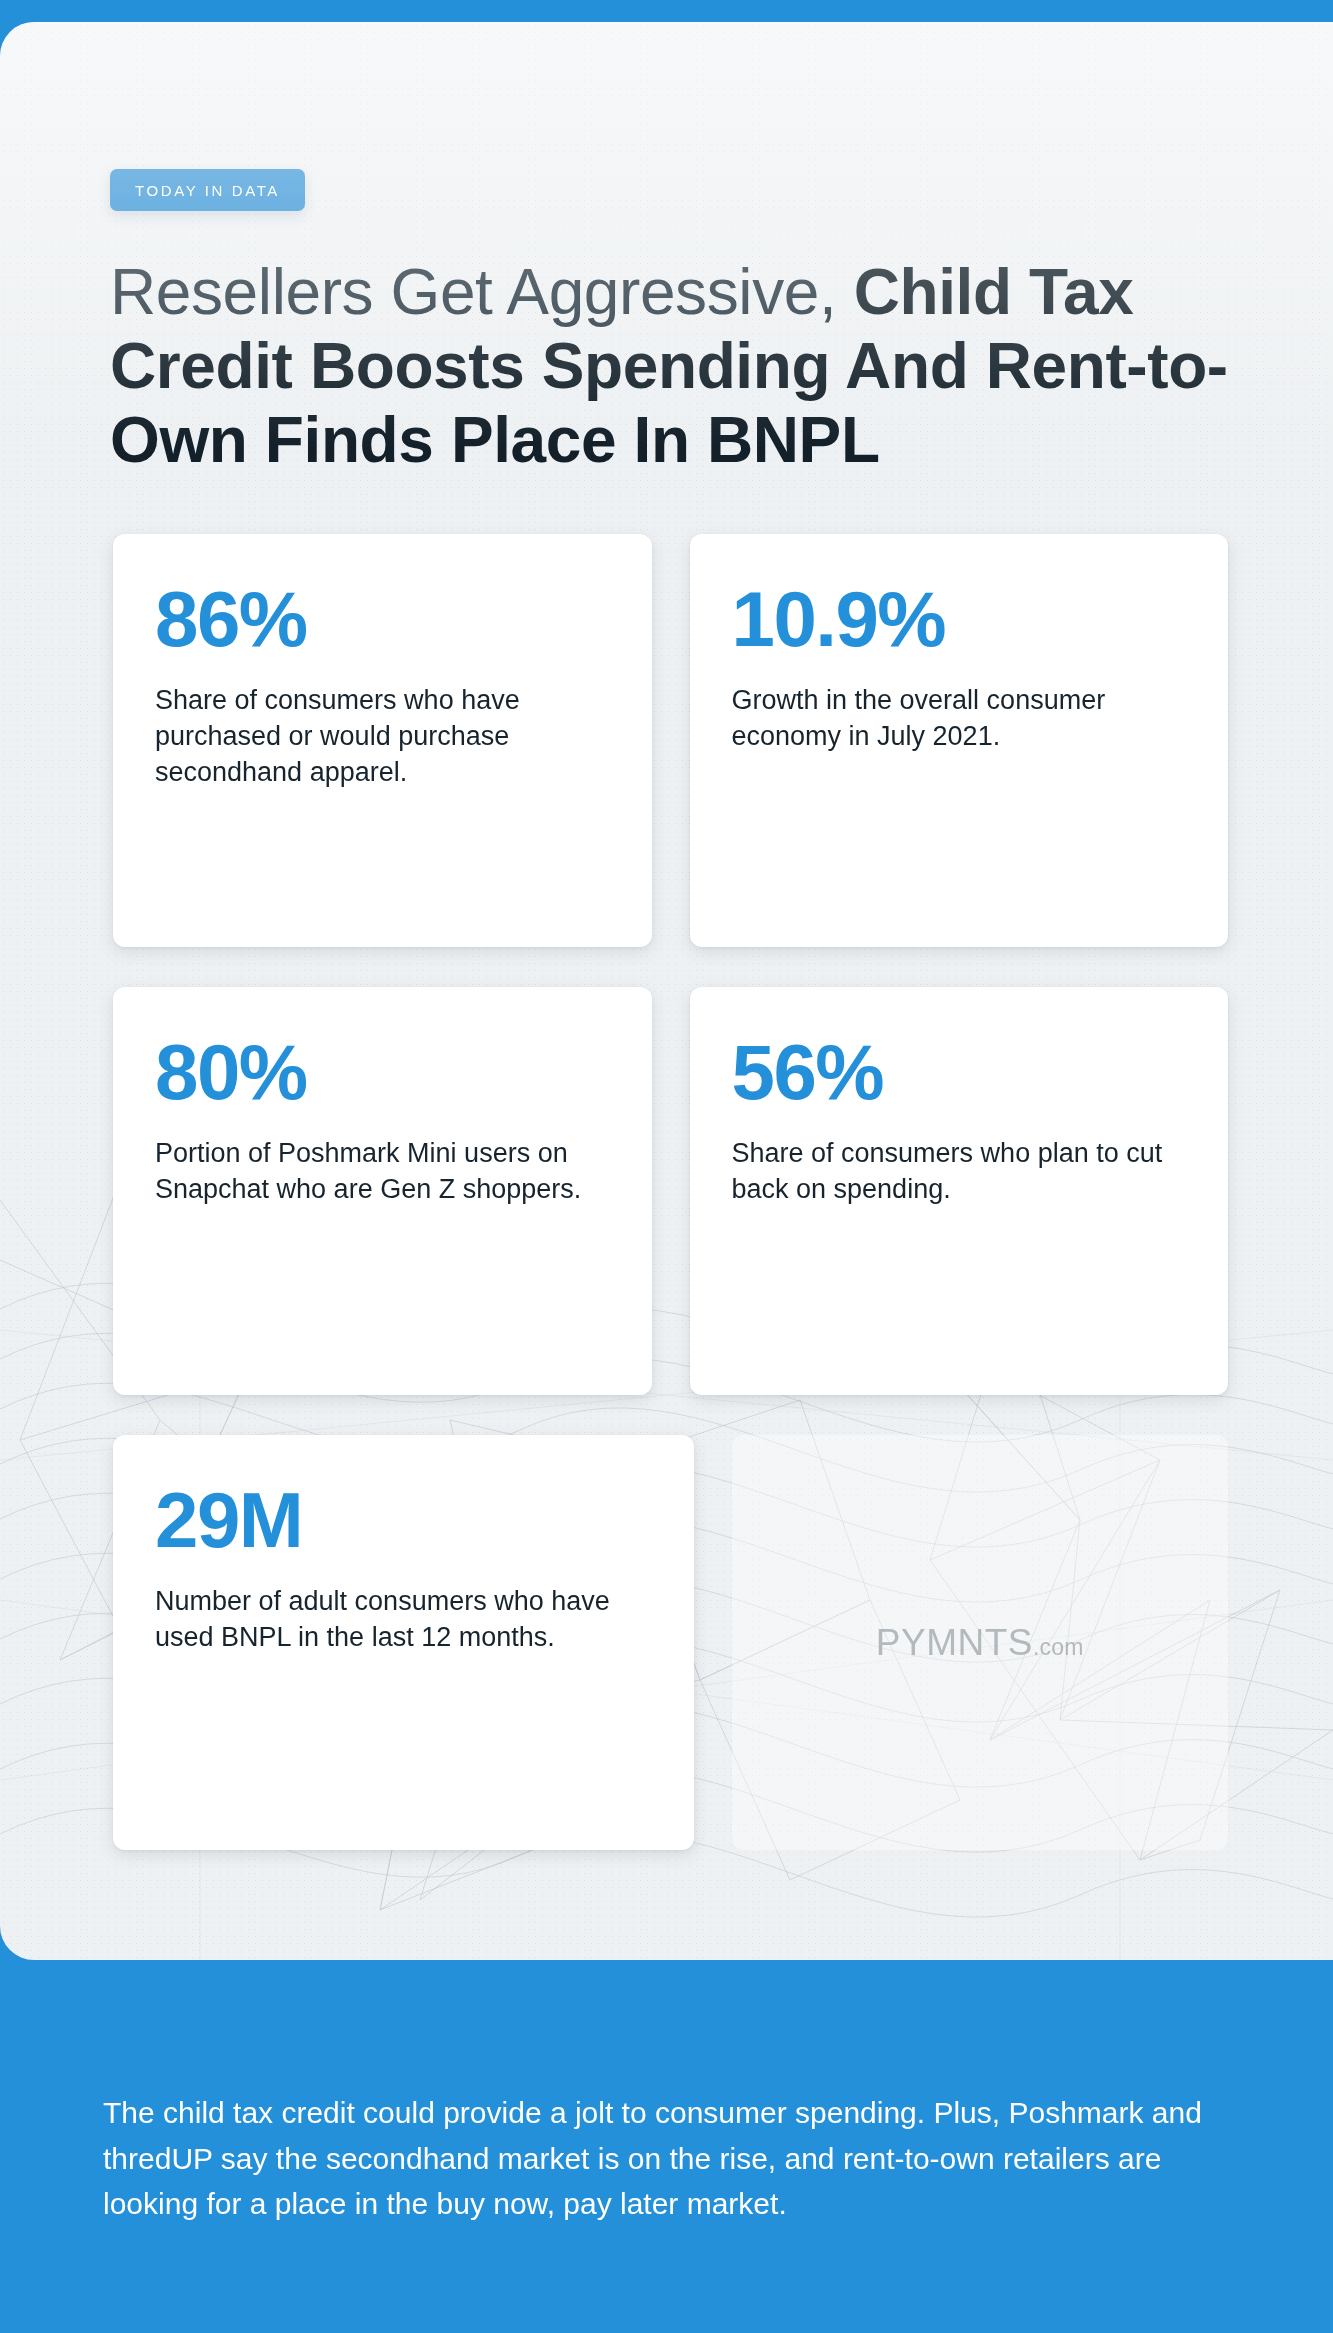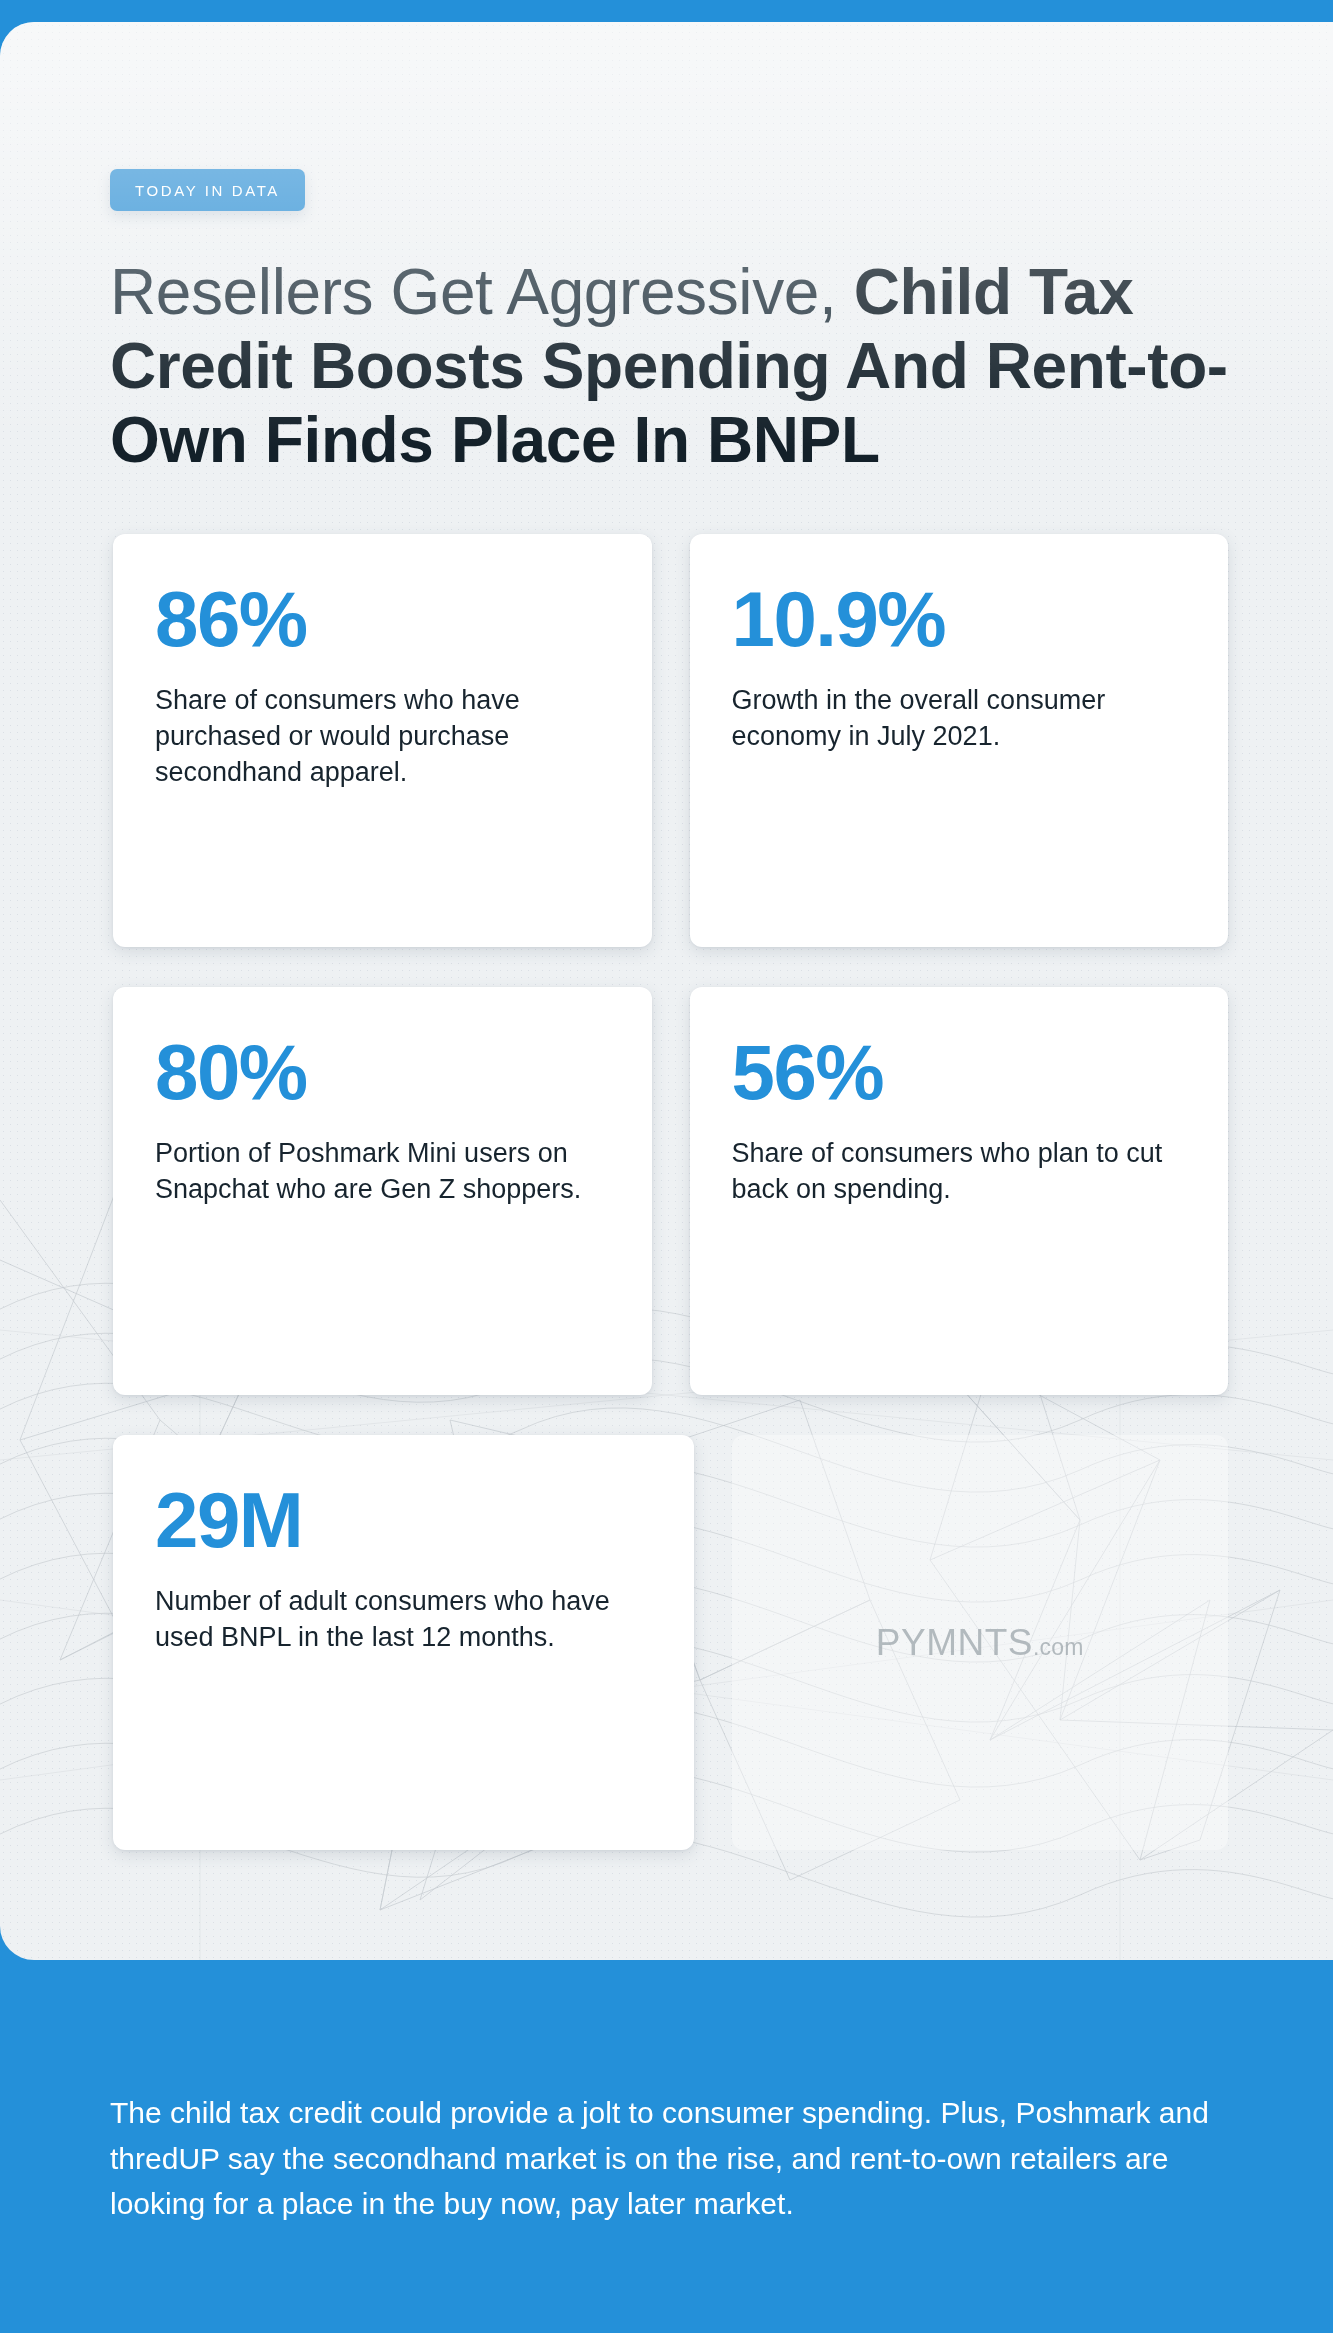--- a/index.html
+++ b/index.html
@@ -152,21 +152,21 @@
 
   
   .footer {
     position:absolute;
     left:0; top:1960px;
     width:1333px; height:373px;
     background:#2490D9;
   }
   .footer-text {
     position:absolute;
-    left:110px; top:130px;
+    left:103px; top:130px;
     width:1130px;
     color:#ffffff;
     font-size:30px;
     font-stretch:condensed;
     font-weight:400;
     line-height:1.52;
   }
 
   .topband {
     position:absolute; left:0; top:0;

